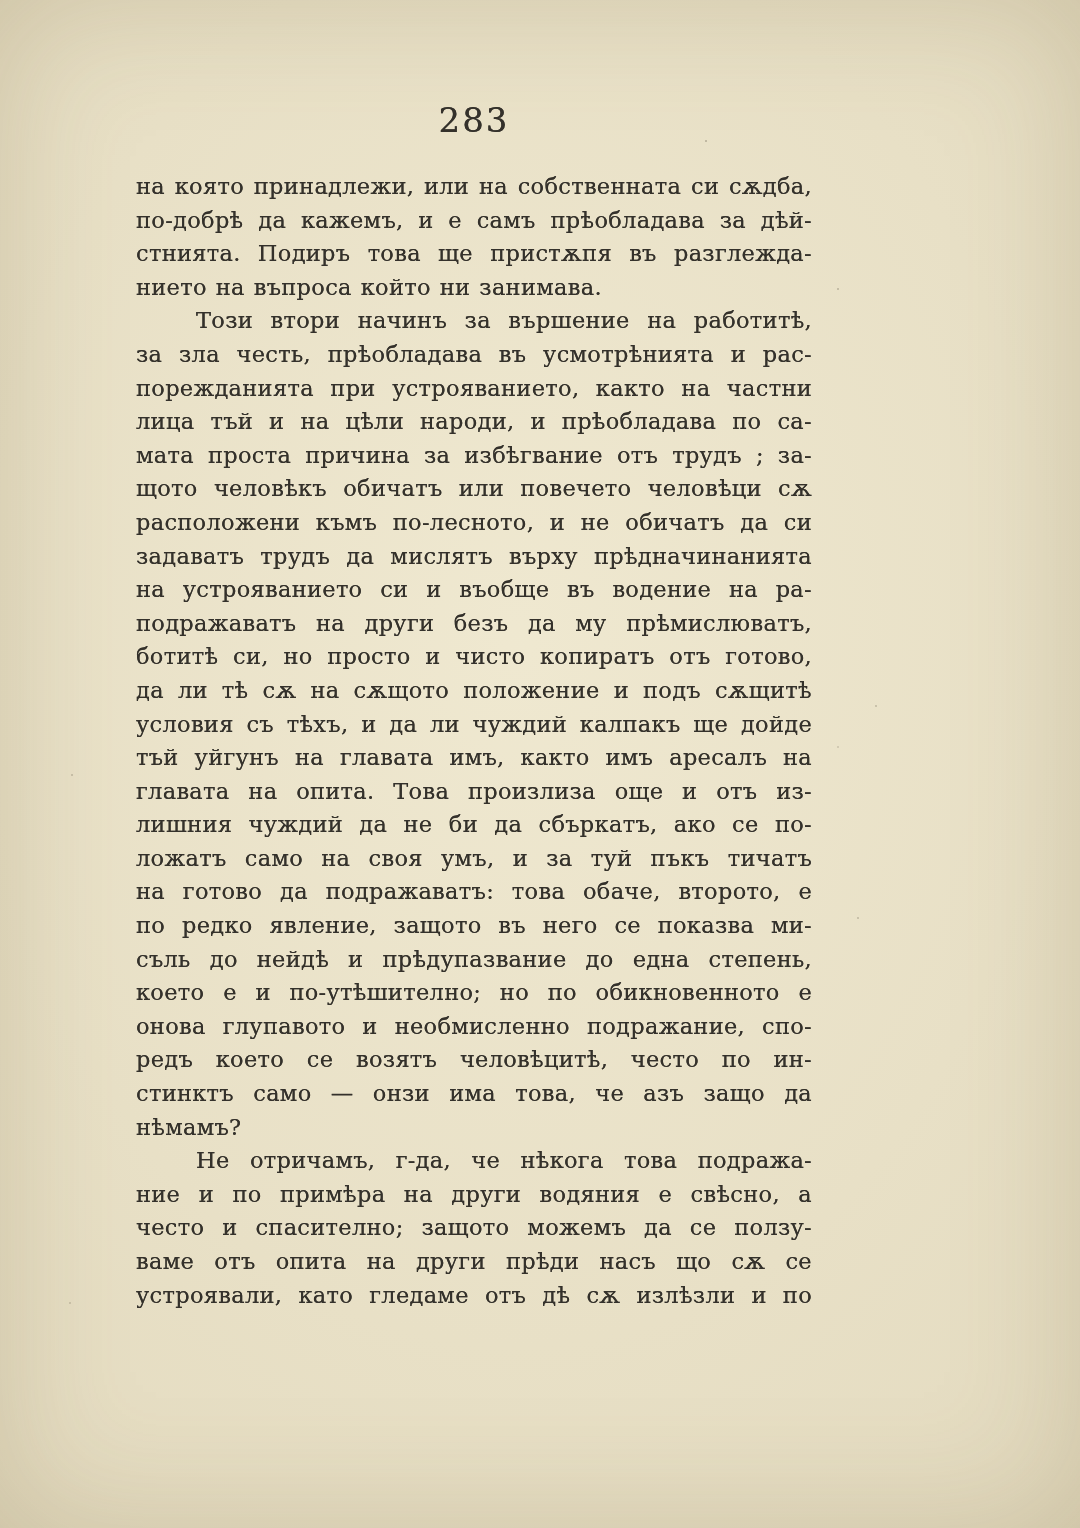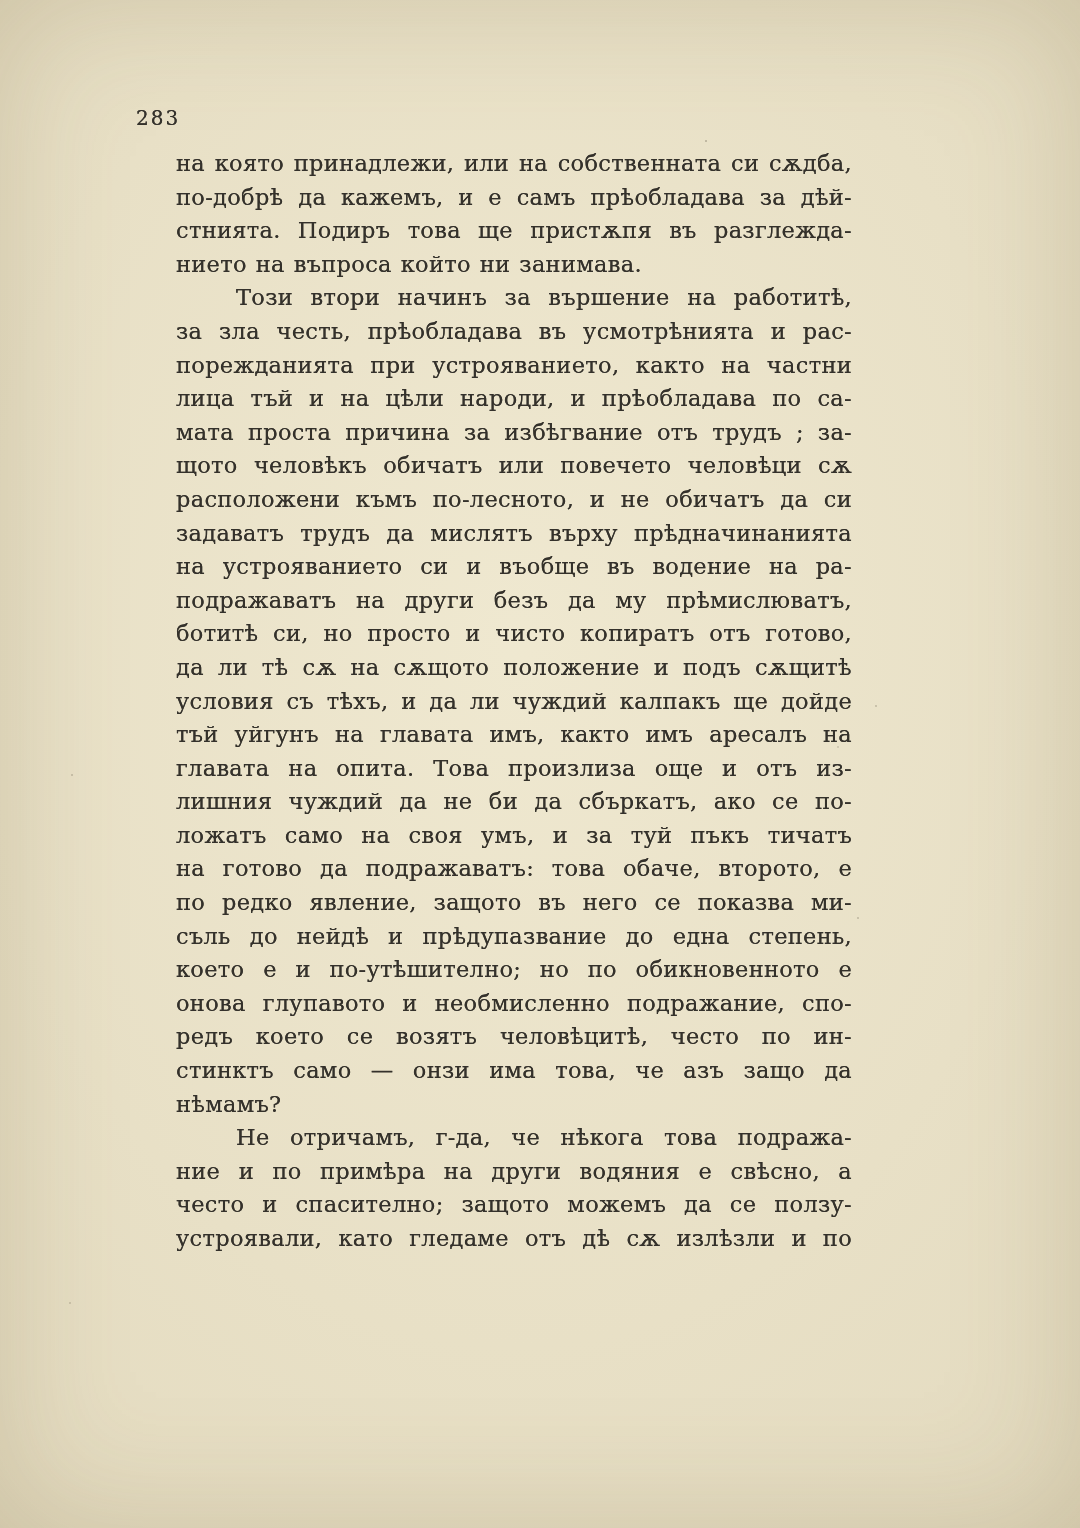--- a/index.html
+++ b/index.html
@@ -23,33 +23,32 @@
       radial-gradient(circle 2px at 70px 1303px, rgba(70,62,48,.35), transparent 70%),
       radial-gradient(circle 2px at 838px 747px, rgba(70,62,48,.30), transparent 70%),
       radial-gradient(1200px 1600px at 48% 42%, rgba(255,251,232,.28), rgba(150,130,85,.12));
     box-shadow: inset 0 0 130px rgba(118,100,60,.22);
     font-family: "DejaVu Serif", serif;
     color: var(--ink, #34312b);
   }
   .page-number {
     position: absolute;
     left: 136px;
-    top: 106px;
+    top: 100px;
     width: 676px;
-    text-align: left;
-    font-size: 20px;
+    text-align: center;
+    font-size: 34px;
     letter-spacing: 2px;
     text-shadow: 0 0 .6px rgba(52,49,43,.85);
   }
   .text-block {
     position: absolute;
     left: 136px;
-    top: 147px;
+    top: 170px;
     width: 676px;
-    margin-left: 40px;
   }
   .paragraph { margin: 0; }
   .line {
     font-size: 22.5px;
     line-height: 33.6px;
     height: 33.6px;
     letter-spacing: 0.3px;
     word-spacing: 1.5px;
     white-space: nowrap;
     text-align: justify;
@@ -99,16 +98,17 @@
         <div class="line">което е и по-утѣшително; но по обикновенното е</div>
         <div class="line">онова глупавото и необмисленно подражание, спо-</div>
         <div class="line">редъ което се возятъ человѣцитѣ, често по ин-</div>
         <div class="line">стинктъ само — онзи има това, че азъ защо да</div>
         <div class="line last">нѣмамъ?</div>
       </div>
       <div class="paragraph">
         <div class="line indent">Не отричамъ, г-да, че нѣкога това подража-</div>
         <div class="line">ние и по примѣра на други водяния е свѣсно, а</div>
         <div class="line">често и спасително; защото можемъ да се ползу-</div>
+        <div class="line">ваме отъ опита на други прѣди насъ що сѫ се</div>
         <div class="line">устроявали, като гледаме отъ дѣ сѫ излѣзли и по</div>
       </div>
     </div>
 </div>
 
 </body></html>

